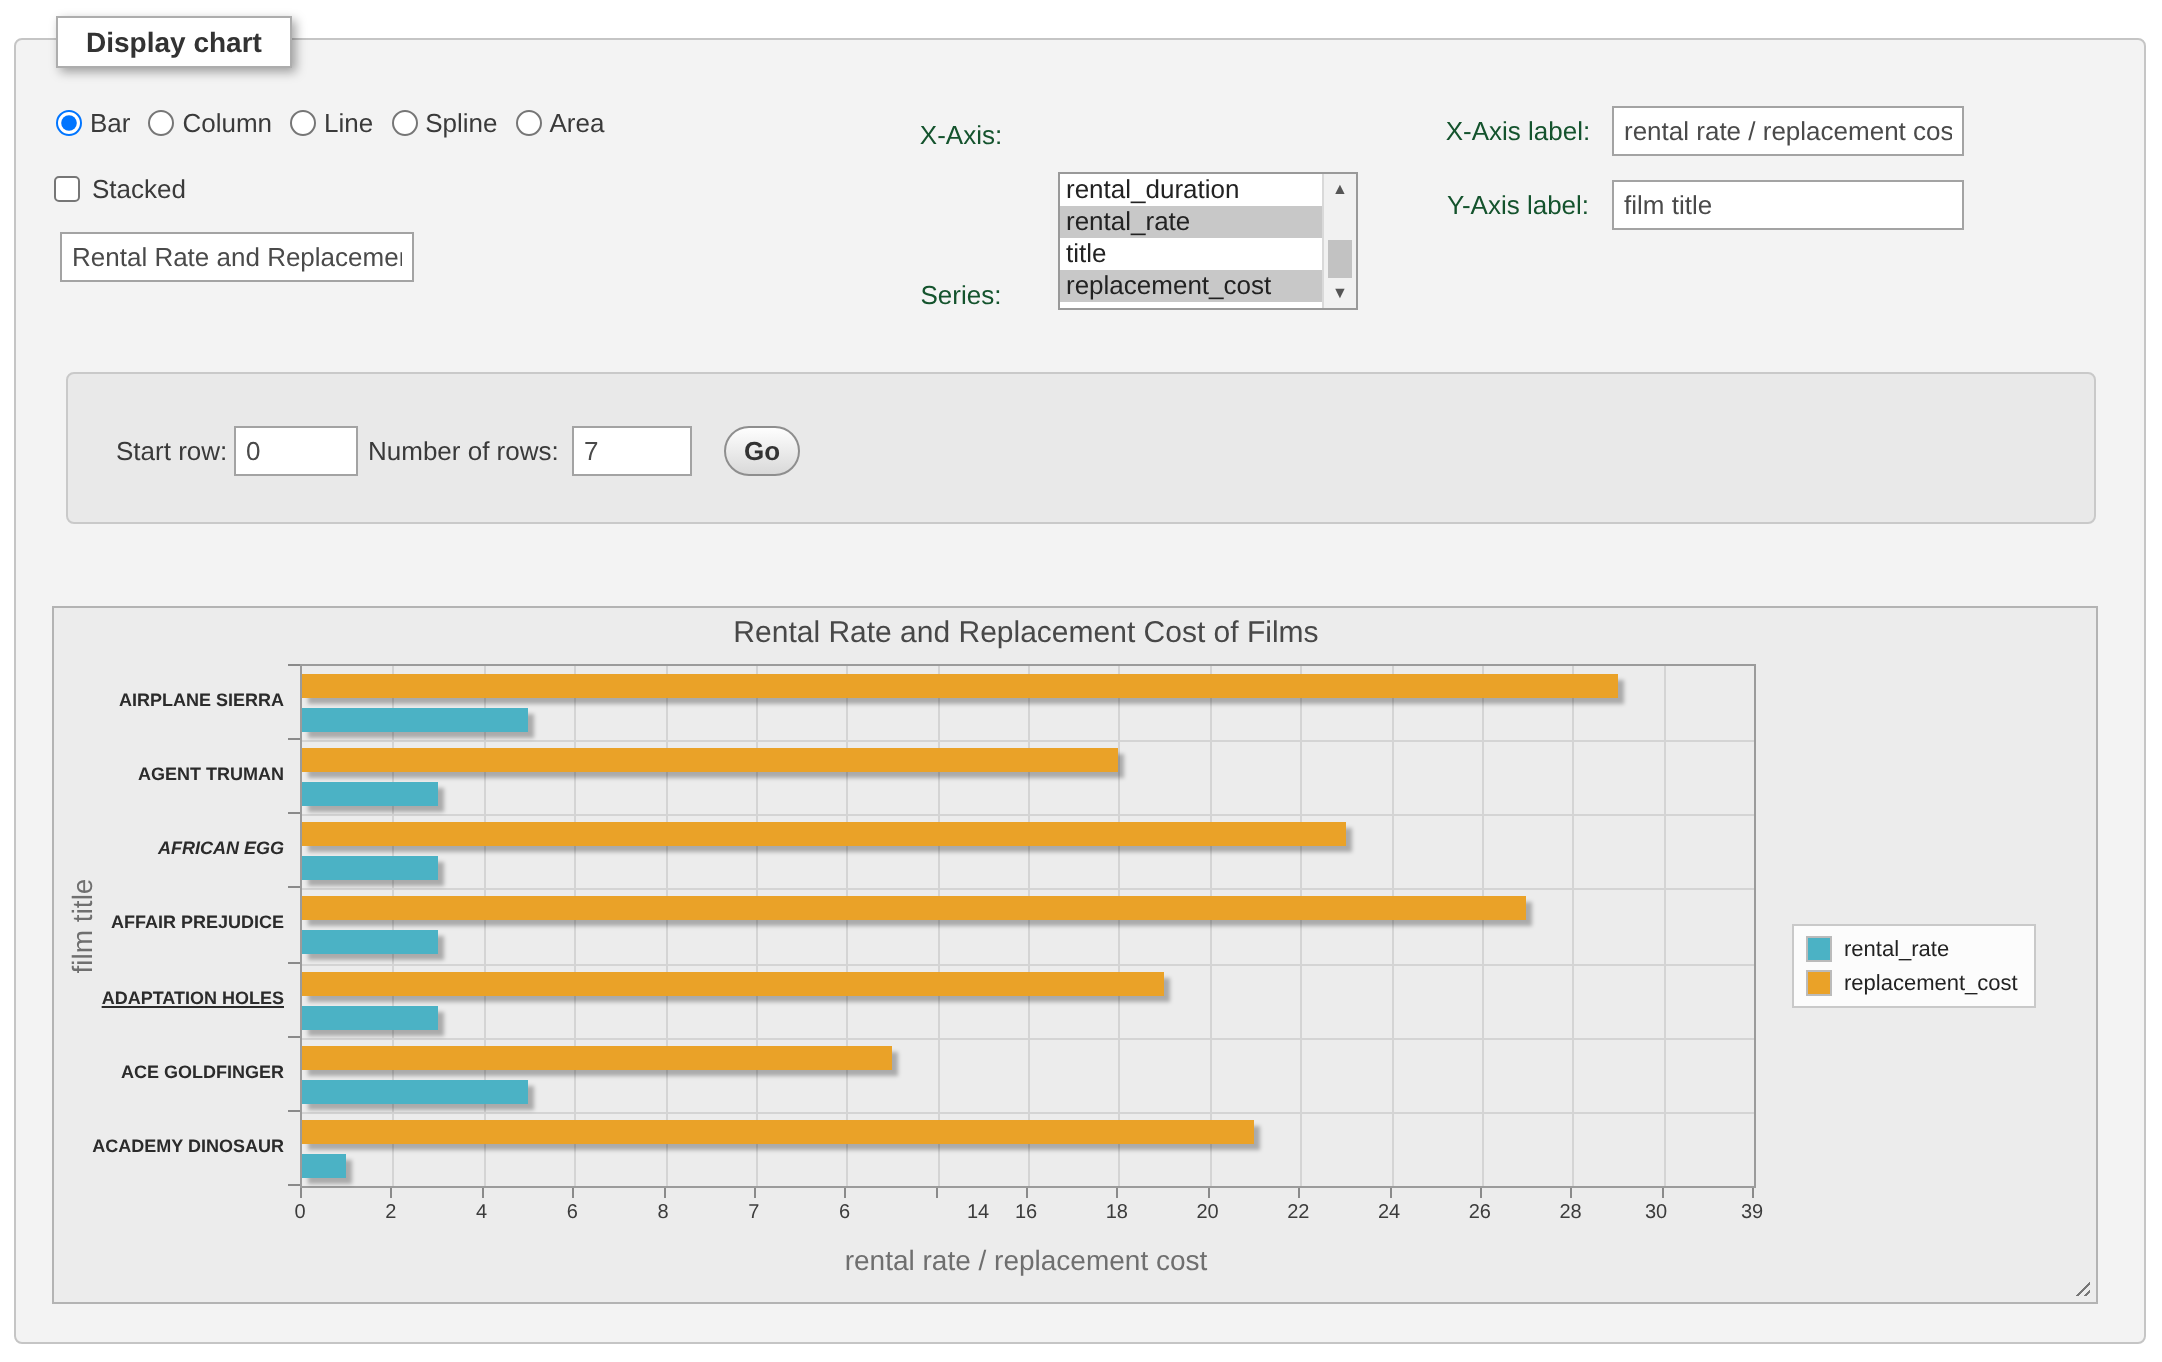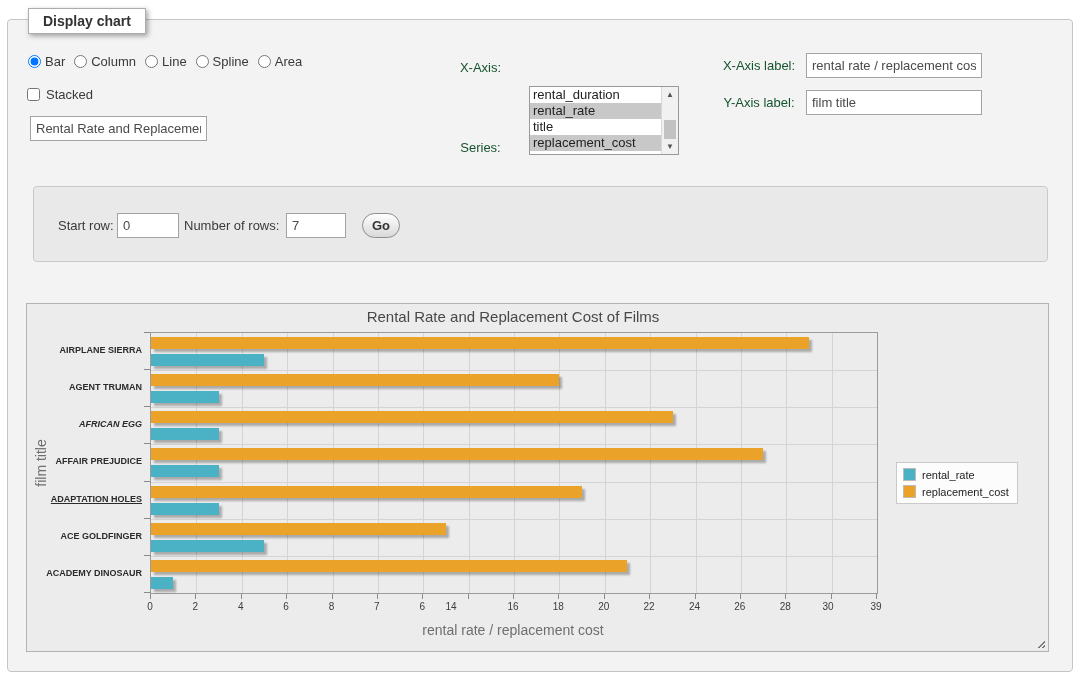--- a/index.html
+++ b/index.html
@@ -227,21 +227,21 @@
       <div class="xtick-label" style="left: 213.75px;">4</div>
       <div class="xtick-mark" style="left: 213.75px;"></div>
       <div class="xtick-label" style="left: 259.125px;">6</div>
       <div class="xtick-mark" style="left: 259.125px;"></div>
       <div class="xtick-label" style="left: 304.5px;">8</div>
       <div class="xtick-mark" style="left: 304.5px;"></div>
       <div class="xtick-label" style="left: 349.875px;">7</div>
       <div class="xtick-mark" style="left: 349.875px;"></div>
       <div class="xtick-label" style="left: 395.25px;">6</div>
       <div class="xtick-mark" style="left: 395.25px;"></div>
-      <div class="xtick-label" style="left: 424px;">14</div>
+      <div class="xtick-label" style="left: 462px;">14</div>
       <div class="xtick-mark" style="left: 440.625px;"></div>
       <div class="xtick-label" style="left: 486px;">16</div>
       <div class="xtick-mark" style="left: 486px;"></div>
       <div class="xtick-label" style="left: 531.375px;">18</div>
       <div class="xtick-mark" style="left: 531.375px;"></div>
       <div class="xtick-label" style="left: 576.75px;">20</div>
       <div class="xtick-mark" style="left: 576.75px;"></div>
       <div class="xtick-label" style="left: 622.125px;">22</div>
       <div class="xtick-mark" style="left: 622.125px;"></div>
       <div class="xtick-label" style="left: 667.5px;">24</div>

